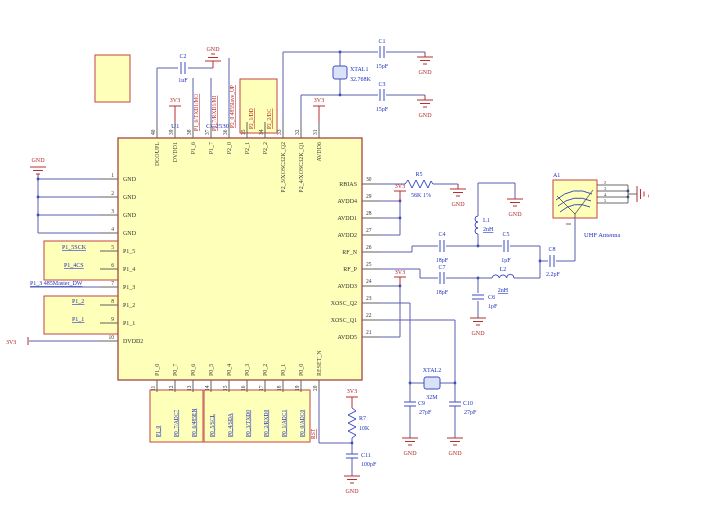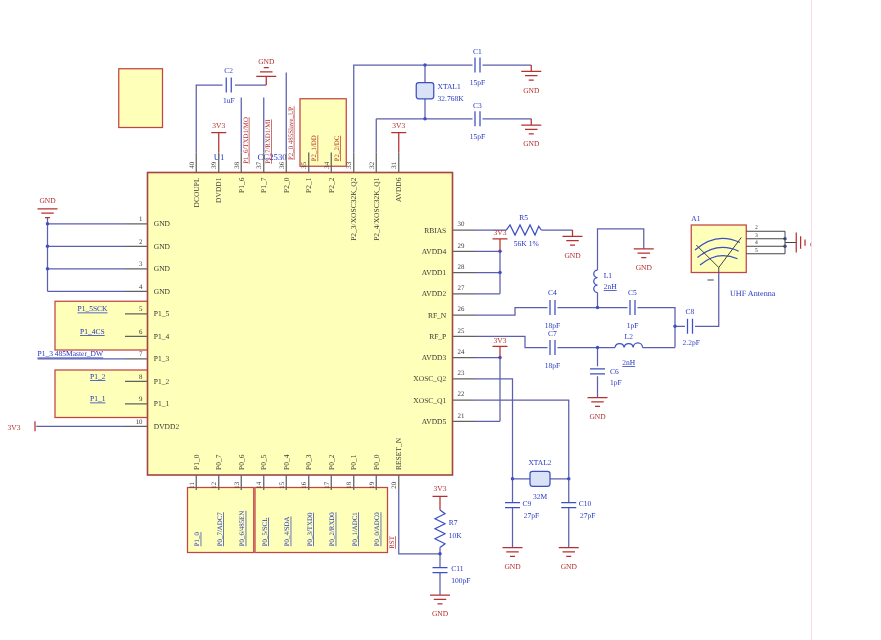--- a/index.html
+++ b/index.html
@@ -1,16 +1,16 @@
 <!DOCTYPE html>
 <html><head>
 <meta charset="utf-8">
 <style>
   html,body{margin:0;padding:0;background:#ffffff;}
-  #stage{position:relative;width:649px;height:512px;background:#ec4899;overflow:hidden;}
+  #stage{position:relative;width:649px;height:512px;background:#737373;overflow:hidden;}
   svg{position:absolute;left:0;top:0;}
   text{font-family:"Liberation Serif", serif;}
   .t45{font-size:4.5px}.t55{font-size:5.5px}.t6{font-size:6px}.t65{font-size:6.5px}.t7{font-size:7px}
   .blue{fill:#2636c0}.red{fill:#b53030}.dark{fill:#3a3a3a}
   .mid{text-anchor:middle}.end{text-anchor:end}
   .u{text-decoration:underline}
   .wire{stroke:#5b5fae;stroke-width:1;fill:none}
   .stub{stroke:#616161;stroke-width:1;fill:none}
   .redln{stroke:#b53030;stroke-width:1;fill:none}
   .comp{stroke:#3d4fc4;stroke-width:1;fill:none}

